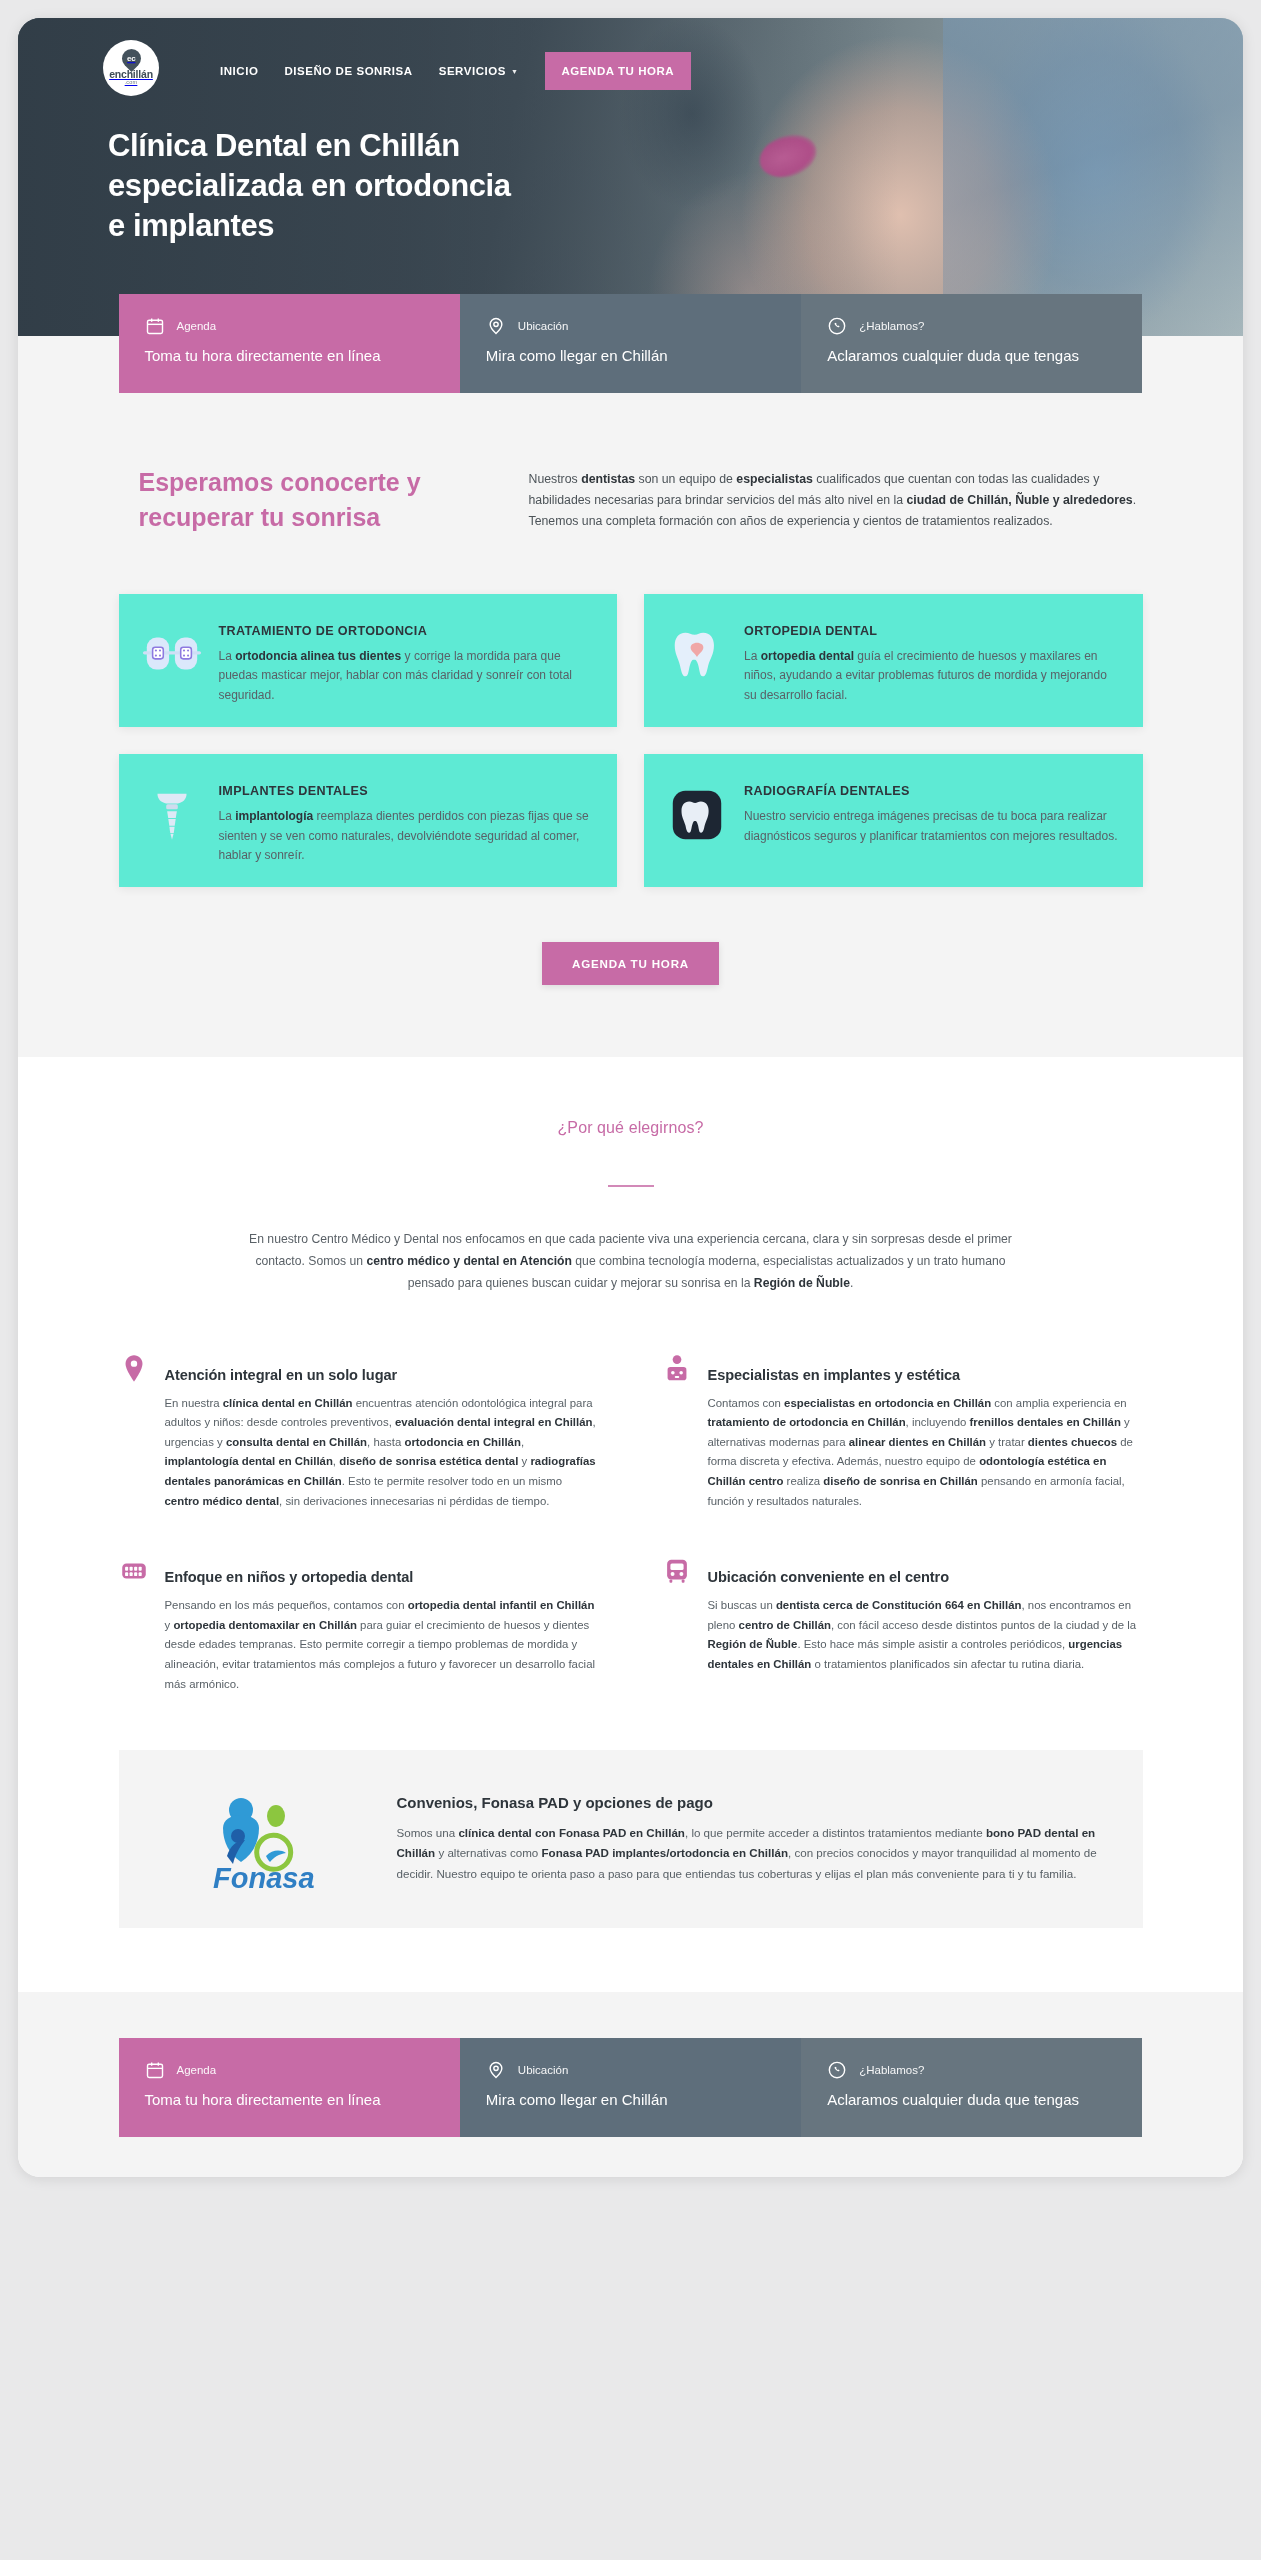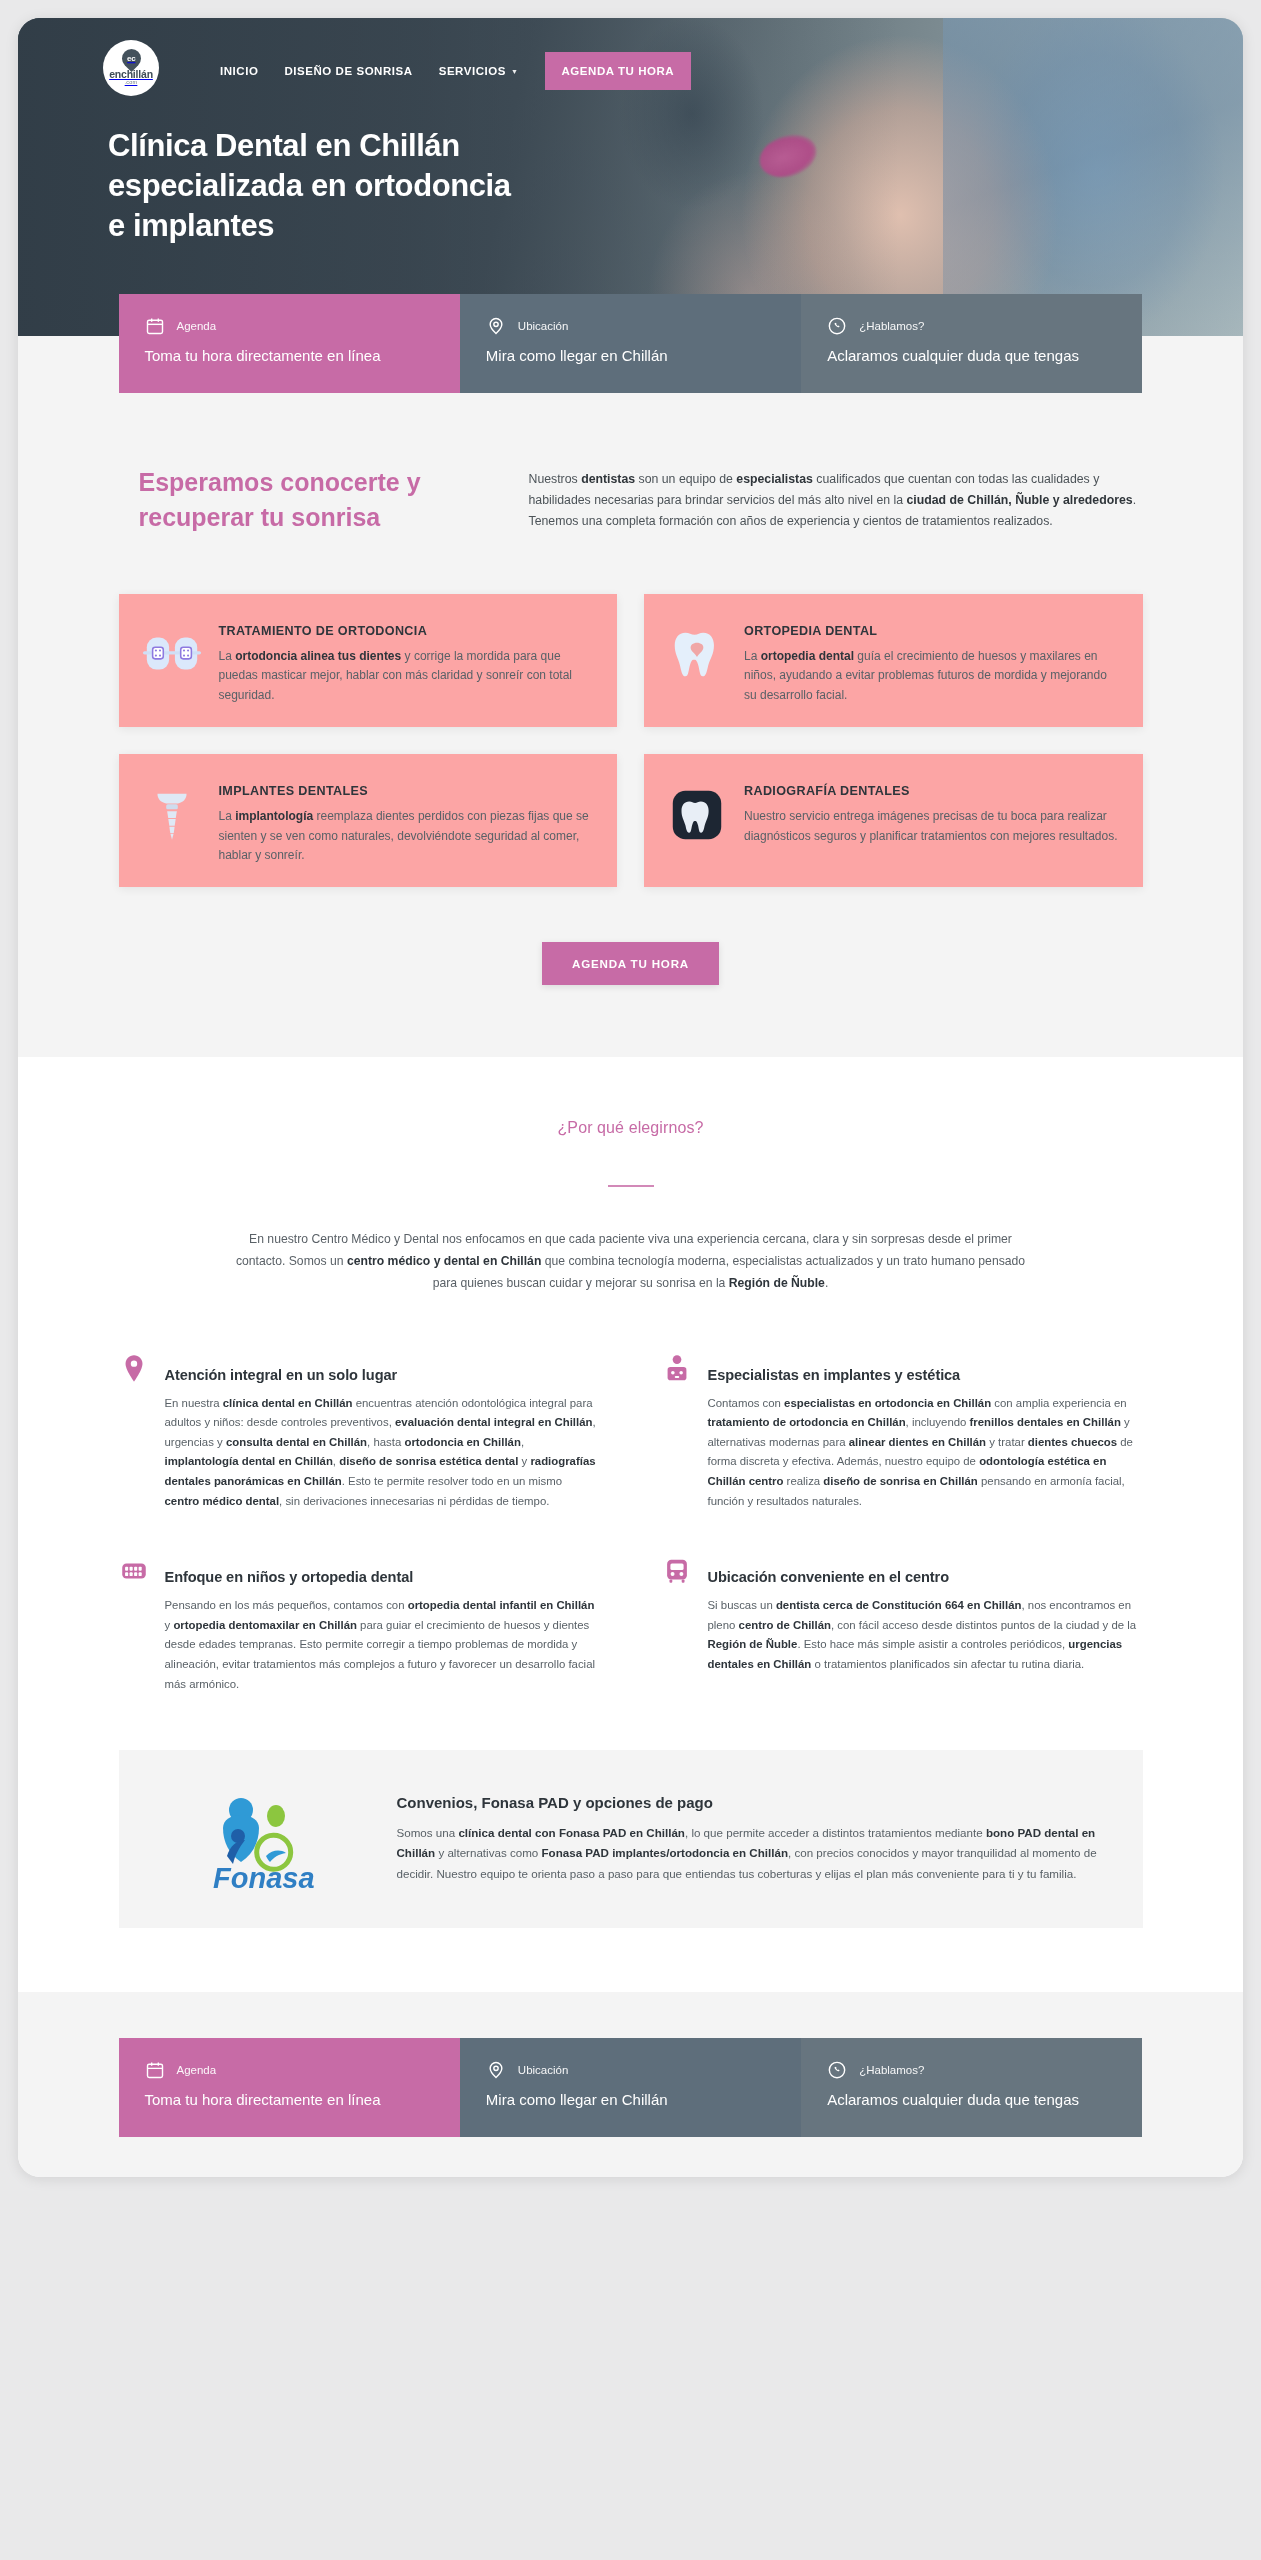--- a/index.html
+++ b/index.html
@@ -144,21 +144,21 @@
   
   .services {
     background: #f4f4f4; padding: 58px 0 0 0;
   }
   .svc-grid {
     width: 1024px; margin: 0 auto;
     display: grid; grid-template-columns: 1fr 1fr;
     gap: 27px 27px;
   }
   .svc-card {
-    background: #fca5a5; display: flex; gap: 8px;
+    background: #5eead4; display: flex; gap: 8px;
     padding: 22px 24px 22px 14px;
     box-shadow: 0 2px 9px rgba(0,0,0,.07);
     align-items: flex-start;
   }
   .svc-ico {
     width: 78px; height: 78px; flex: none;
     display: flex; align-items: center; justify-content: center;
   }
   .svc-ico svg { width: 62px; height: 62px; }
   .svc-body { padding-top: 8px; }
@@ -393,21 +393,21 @@
     </div>
   </section>
 
   <div class="cta-row">
     <a class="cta-btn" href="#">AGENDA TU HORA</a>
   </div>
 
   <section class="why">
     <h2 class="why-h">¿Por qué elegirnos?</h2>
     <div class="why-rule"></div>
-    <p class="why-lead">En nuestro Centro Médico y Dental nos enfocamos en que cada paciente viva una experiencia cercana, clara y sin sorpresas desde el primer contacto. Somos un <b>centro médico y dental en Chillán</b> que combina tecnología moderna, especialistas actualizados y un trato humano pensado para quienes buscan cuidar y mejorar su sonrisa en la <b>Región de Ñuble</b>.</p>
+    <p class="why-lead">En nuestro Centro Médico y Dental nos enfocamos en que cada paciente viva una experiencia cercana, clara y sin sorpresas desde el primer contacto. Somos un <b>centro médico y dental en Atención</b> que combina tecnología moderna, especialistas actualizados y un trato humano pensado para quienes buscan cuidar y mejorar su sonrisa en la <b>Región de Ñuble</b>.</p>
 
     <div class="feat-grid">
 
       <div class="feat">
         <span class="feat-ico">
           <svg viewBox="0 0 30 34">
             <path d="M15 2.5c-5 0-9 4-9 9 0 6.6 9 19 9 19s9-12.4 9-19c0-5-4-9-9-9z" fill="#c76ba6"></path>
             <circle cx="15" cy="11.3" r="3.4" fill="#fff"></circle>
           </svg>
         </span>

